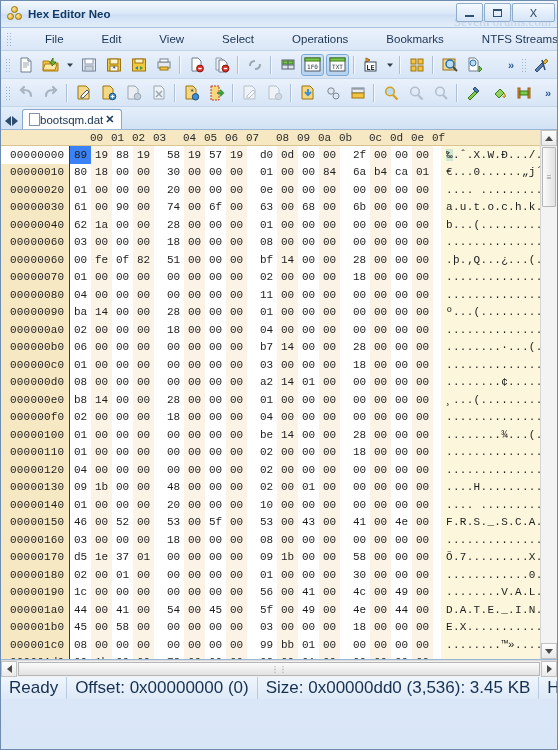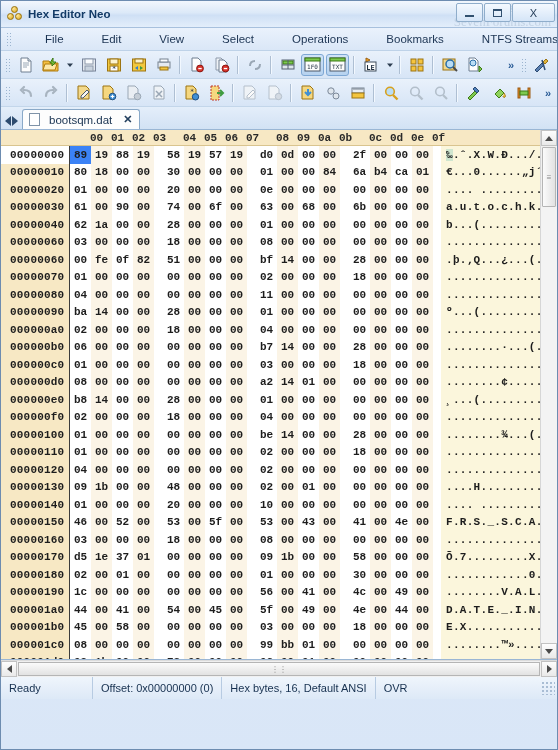--- a/index.html
+++ b/index.html
@@ -117,41 +117,40 @@
   .tabbar {
     height: 22px; display:flex; align-items: flex-end;
     background: linear-gradient(to bottom,#e4eefa,#d2e2f4);
     padding-left: 4px; border-bottom: 1px solid #9ab6d4;
   }
   .tab-navs { display:flex; align-items:center; gap:1px; padding-bottom:3px; margin-right:4px; }
   .tri { width:0;height:0; }
   .tri.l { border-top:5px solid transparent;border-bottom:5px solid transparent;border-right:6px solid #2d4c70;}
   .tri.r { border-top:5px solid transparent;border-bottom:5px solid transparent;border-left:6px solid #2d4c70;}
   .tab {
-    display:flex; align-items:center; gap:9px;
+    display:flex; align-items:center; gap:0;
     height: 19px; padding: 0 6px;
     background: #fdfdfd;
     border: 1px solid #8aa9c8; border-bottom: none;
     border-radius: 3px 3px 0 0;
     font-size: 11.5px; color: #17314f;
   }
   .tab .doc-ico {
     width: 9px; height: 11px; background:#fff; border:1px solid #7f93a8;
     position: relative;
   }
   .tab-close { font-size: 11px; font-weight: bold; color:#24405f; margin-left:2px; }
 
   
   .hexarea {
     position: relative;
     background: #fff;
     height: 529px;
     display: flex;
     border-bottom: 1px solid #9ab6d4;
-    font-weight: bold;
   }
   .hexscroll { flex: 1 1 auto; overflow: hidden; position: relative; }
   .colhead {
     height: 16px; display:flex; align-items:center;
     background: #f7e8c4;
     border-bottom: 1px solid #d9c48f;
     font-family: "Liberation Mono", monospace; font-size: 11px; color:#2a2a2a;
     box-sizing: border-box;
   }
   .ch-offsetpad { width: 85px; flex:none; background:#f7e8c4; height:100%; }
@@ -229,21 +228,21 @@
     background: linear-gradient(to bottom,#fbfbfb,#e2e2e2);
     border:1px solid #b5b5b5; box-sizing:border-box;
     display:flex;align-items:center;justify-content:center;
     font-size:8px;color:#8a8a8a;
   }
 
   
   .statusbar {
     height: 22px; display:flex; align-items:center;
     background: linear-gradient(to bottom,#eff5fc,#dde9f7);
-    font-size: 11px; color:#16304f;
+    font-size: 17px; color:#16304f;
   }
   .st {
     padding: 0 8px; height:100%; display:flex; align-items:center;
     border-right: 1px solid #b7cbe2; white-space:nowrap;
   }
   .st.first { width: 92px; box-sizing:border-box; }
   .st.last { border-right:none; }
   .grip-corner {
     margin-left:auto; width:14px;height:14px;margin-right:2px;
     background-image: radial-gradient(#a9bdd4 40%, transparent 41%);
@@ -1376,18 +1375,19 @@
       </div>
     <div class="hb-thumb">⋮⋮</div>
     <div class="hb-btn">
         <div class="arrow-rt"></div>
       </div>
   </div>
 
   <div class="statusbar">
     <div class="st first">Ready</div>
     <div class="st">Offset: 0x00000000 (0)</div>
+    <div class="st">Size: 0x00000dd0 (3,536): 3.45 KB</div>
     <div class="st">Hex bytes, 16, Default ANSI</div>
     <div class="st last">OVR</div>
     <div class="grip-corner"></div>
   </div>
 
 </div>
 
 </body></html>

